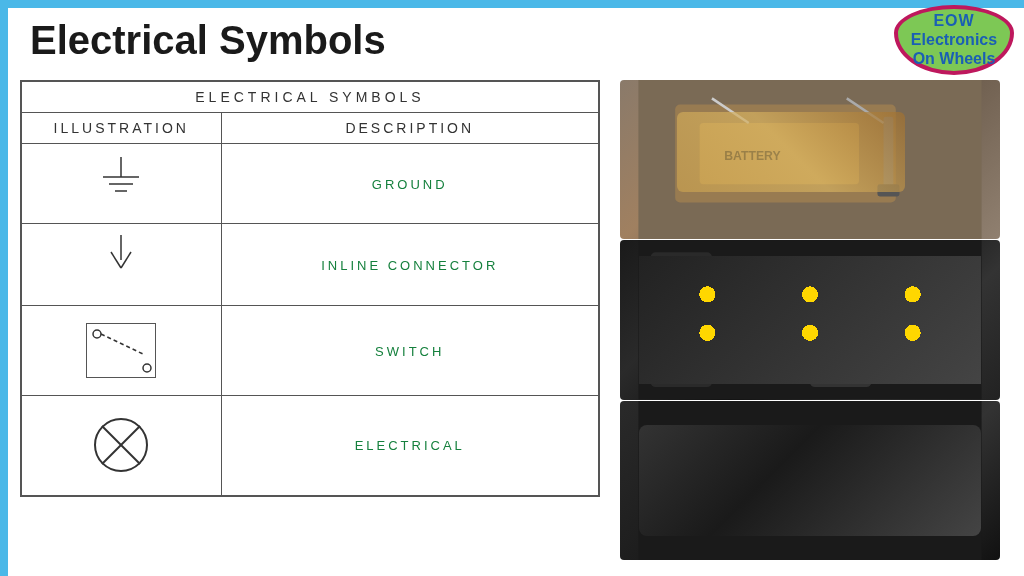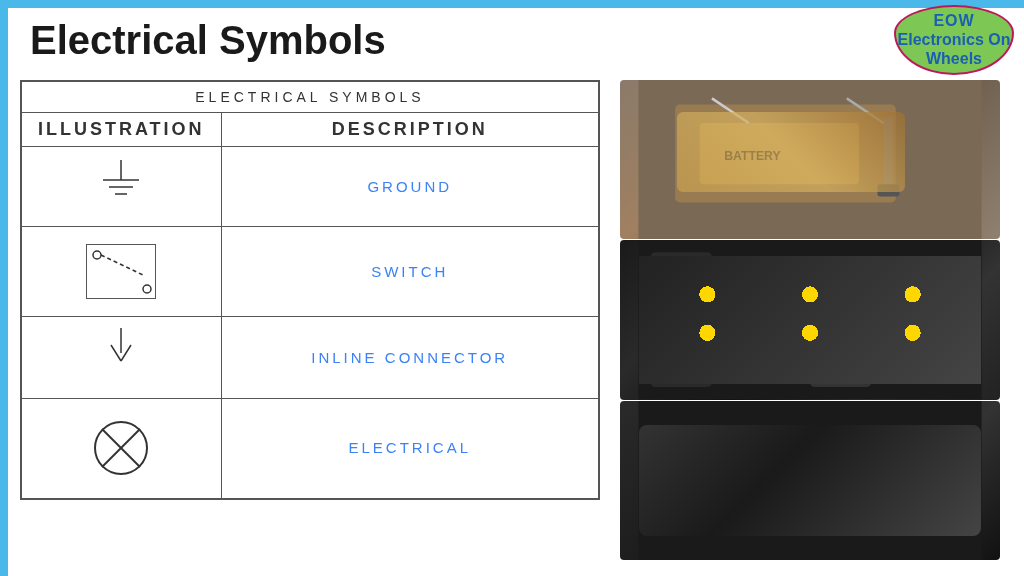--- a/index.html
+++ b/index.html
@@ -41,21 +41,21 @@
     .eow-logo {
       position: absolute;
       top: 5px; right: 10px;
       width: 120px; height: 70px;
       background: #7dc855;
       border-radius: 50% 50% 50% 50% / 40% 40% 60% 60%;
       display: flex;
       flex-direction: column;
       align-items: center;
       justify-content: center;
-      border: 2px solid #be185d;
+      border: 4px solid #be185d;
     }
     .eow-logo .eow-text {
       font-size: 16px;
       font-weight: bold;
       color: #1a5fb4;
       letter-spacing: 1px;
     }
     .eow-logo .eow-sub {
       font-size: 16px;
       font-weight: bold;
@@ -93,30 +93,30 @@
     }
 
     .table-title {
       font-size: 14px;
       letter-spacing: 4px;
       color: #333;
       font-weight: normal;
     }
 
     .col-header {
-      font-size: 18px;
+      font-size: 14px;
       letter-spacing: 3px;
       color: #333;
-      font-weight: bold;
+      font-weight: normal;
     }
 
     .desc-text {
-      font-size: 15px;
+      font-size: 13px;
       letter-spacing: 3px;
-      color: #3b82f6;
+      color: #15803d;
     }
 
     .illus-cell {
       width: 200px;
       height: 80px;
       vertical-align: middle;
     }
 
     .desc-cell {
       vertical-align: middle;
@@ -251,52 +251,52 @@
               <line x1="18" y1="32" x2="42" y2="32" stroke="#333" stroke-width="1.5"></line>
               <line x1="24" y1="39" x2="36" y2="39" stroke="#333" stroke-width="1.5"></line>
             </svg>
           </td>
           <td class="desc-cell">
             <span class="desc-text">GROUND</span>
           </td>
         </tr>
 
         <tr>
+          <td class="illus-cell connector-cell">
+            
+            <svg width="60" height="65" viewBox="0 0 60 65">
+
+              <line x1="30" y1="5" x2="30" y2="30" stroke="#333" stroke-width="1.5"></line>
+
+              <line x1="20" y1="22" x2="30" y2="38" stroke="#333" stroke-width="1.5"></line>
+              <line x1="40" y1="22" x2="30" y2="38" stroke="#333" stroke-width="1.5"></line>
+            </svg>
+          </td>
+          <td class="desc-cell">
+            <span class="desc-text">INLINE CONNECTOR</span>
+          </td>
+        </tr>
+
+        <tr>
           <td class="illus-cell switch-cell">
 
             <div class="switch-box">
               <svg width="70" height="55" viewBox="0 0 70 55">
 
                 <circle cx="10" cy="10" r="4" fill="none" stroke="#333" stroke-width="1.5"></circle>
                 <circle cx="60" cy="44" r="4" fill="none" stroke="#333" stroke-width="1.5"></circle>
 
                 <line x1="14" y1="10" x2="56" y2="30" stroke="#333" stroke-width="1.5" stroke-dasharray="4,3"></line>
 
                 <line x1="6" y1="10" x2="6" y2="10" stroke="#333" stroke-width="1.5"></line>
               </svg>
             </div>
           </td>
           <td class="desc-cell">
             <span class="desc-text">SWITCH</span>
-          </td>
-        </tr>
-
-        <tr>
-          <td class="illus-cell connector-cell">
-            
-            <svg width="60" height="65" viewBox="0 0 60 65">
-
-              <line x1="30" y1="5" x2="30" y2="30" stroke="#333" stroke-width="1.5"></line>
-
-              <line x1="20" y1="22" x2="30" y2="38" stroke="#333" stroke-width="1.5"></line>
-              <line x1="40" y1="22" x2="30" y2="38" stroke="#333" stroke-width="1.5"></line>
-            </svg>
-          </td>
-          <td class="desc-cell">
-            <span class="desc-text">INLINE CONNECTOR</span>
           </td>
         </tr>
 
         <tr>
           <td class="illus-cell indicator-cell">
 
             <div class="indicator-symbol">
               <svg width="65" height="65" viewBox="0 0 65 65">
 
                 <circle cx="32" cy="32" r="26" fill="none" stroke="#333" stroke-width="2"></circle>

